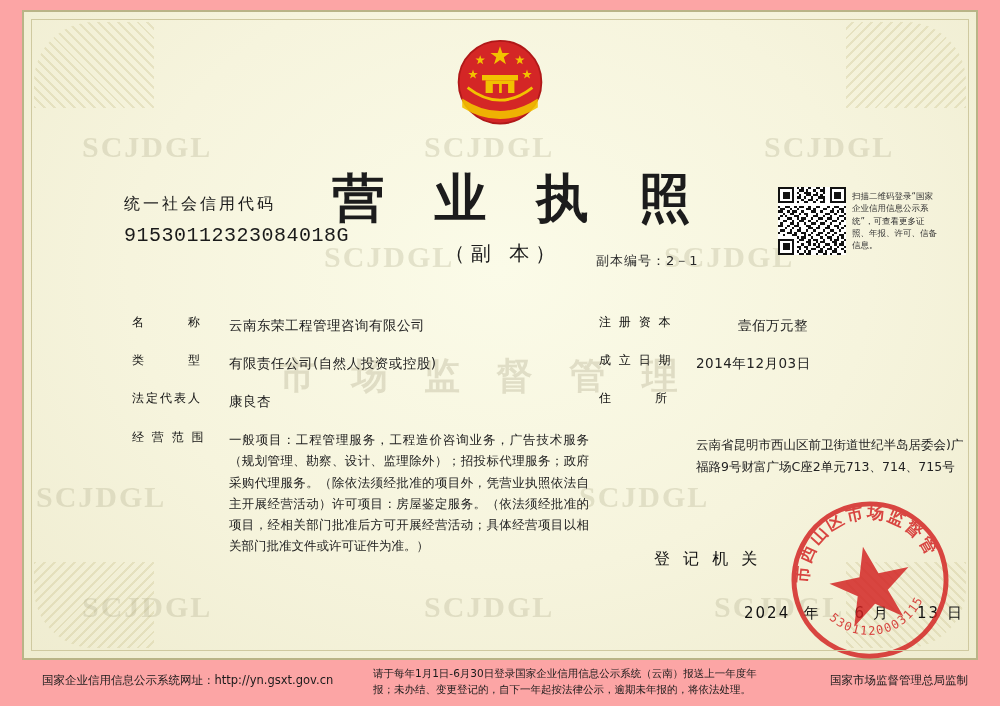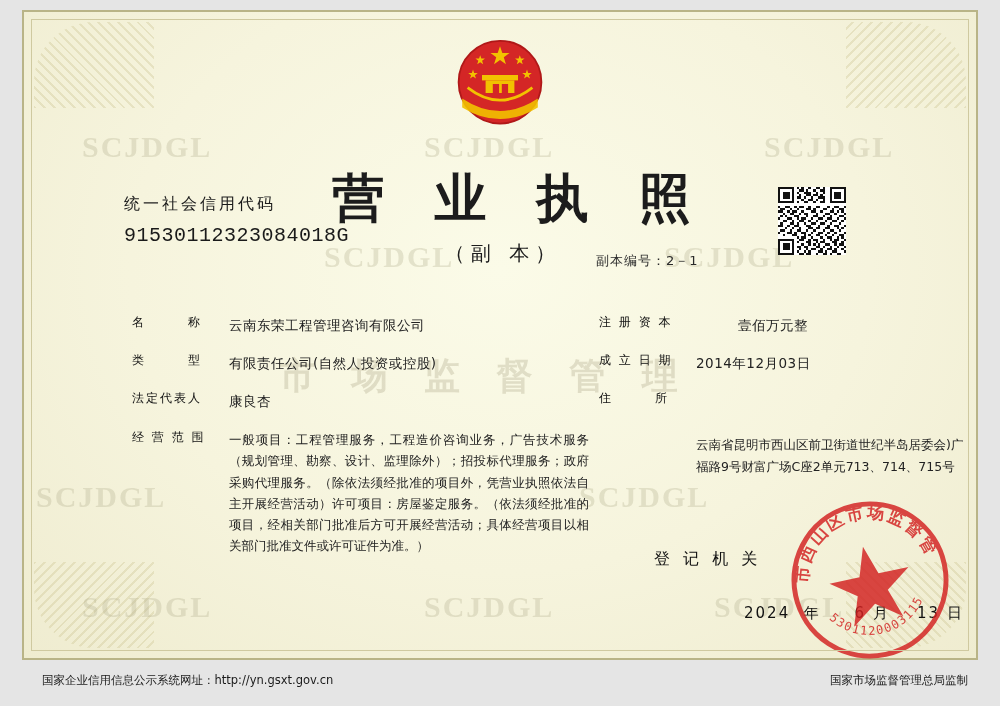--- a/index.html
+++ b/index.html
@@ -10,21 +10,21 @@
     width: 1000px;
     height: 706px;
     background: #ffffff;
     font-family: "DejaVu Sans", "Liberation Sans", sans-serif;
     overflow: hidden;
   }
   .page {
     position: relative;
     width: 1000px;
     height: 706px;
-    background: #e5e5e5;
+    background: #fca5a5;
   }
   
   .cert {
     position: absolute;
     left: 22px;
     top: 10px;
     width: 956px;
     height: 650px;
     background:
       radial-gradient(ellipse at 50% 40%, #fbfbe8 0%, #f6f4dd 55%, #efecd0 100%);
@@ -500,20 +500,21 @@
             <rect x="28" y="27" width="1" height="1"></rect>
           <rect x="9" y="28" width="2" height="1"></rect>
             <rect x="12" y="28" width="2" height="1"></rect>
             <rect x="16" y="28" width="1" height="1"></rect>
             <rect x="19" y="28" width="2" height="1"></rect>
             <rect x="22" y="28" width="1" height="1"></rect>
             <rect x="25" y="28" width="2" height="1"></rect>
         </g>
       </svg>
     </div>
+    <div class="qr-note">扫描二维码登录“国家企业信用信息公示系统”，可查看更多证照、年报、许可、信备信息。</div>
 
     <div class="f-label" style="left:108px; top:302px;">名　　　称</div>
     <div class="f-value" style="left:205px; top:303px;">云南东荣工程管理咨询有限公司</div>
 
     <div class="f-label" style="left:108px; top:340px;">类　　　型</div>
     <div class="f-value" style="left:205px; top:341px;">有限责任公司(自然人投资或控股)</div>
 
     <div class="f-label" style="left:108px; top:378px;">法定代表人</div>
     <div class="f-value" style="left:205px; top:379px;">康良杏</div>
 
@@ -552,15 +553,16 @@
           <text fill="#d32020" font-size="12" letter-spacing="1.5" font-family="'DejaVu Sans Mono', monospace">
             <textPath href="#sealArcBottom" startOffset="50%" text-anchor="middle">5301120003115</textPath>
           </text>
         </g>
       </svg>
     </div>
 
   </div>
 
   <div class="footer-left">国家企业信用信息公示系统网址：http://yn.gsxt.gov.cn</div>
+  <div class="footer-mid">请于每年1月1日-6月30日登录国家企业信用信息公示系统（云南）报送上一年度年报；未办结、变更登记的，自下一年起按法律公示，逾期未年报的，将依法处理。</div>
   <div class="footer-right">国家市场监督管理总局监制</div>
 
 </div>
 
 </body></html>

